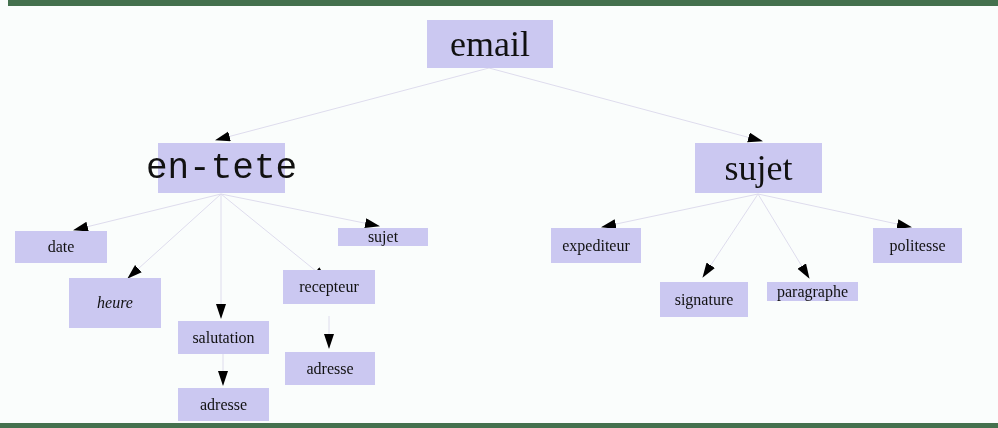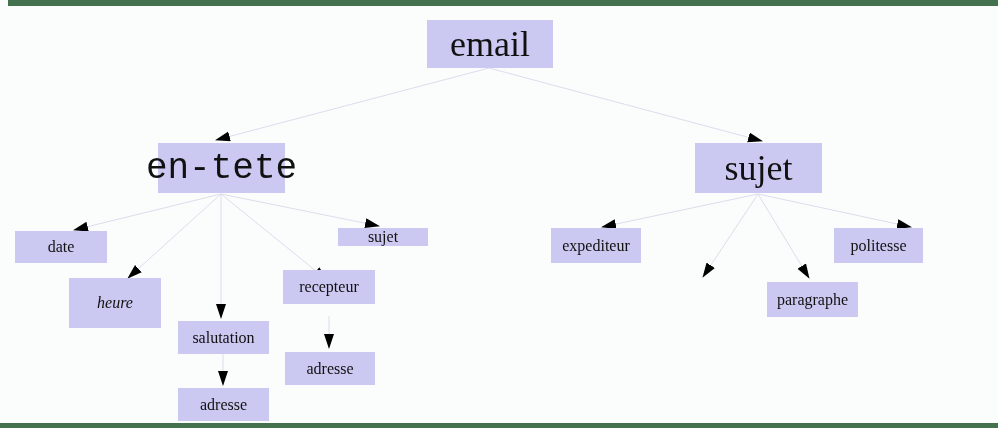--- a/index.html
+++ b/index.html
@@ -57,17 +57,18 @@
     <div class="node large" style="left: 158px; top: 143px; width: 127px; height: 50px; font-family: Liberation Mono, monospace;">en-tete</div>
     <div class="node large" style="left: 695px; top: 143px; width: 127px; height: 50px;">sujet</div>
     <div class="node small" style="left: 15px; top: 231px; width: 92px; height: 32px;">date</div>
     <div class="node small" style="left: 69px; top: 278px; width: 92px; height: 50px; font-style: italic;">heure</div>
     <div class="node small" style="left: 178px; top: 321px; width: 91px; height: 33px;">salutation</div>
     <div class="node small" style="left: 178px; top: 388px; width: 91px; height: 33px;">adresse</div>
     <div class="node small" style="left: 283px; top: 270px; width: 92px; height: 34px;">recepteur</div>
     <div class="node small" style="left: 285px; top: 352px; width: 90px; height: 33px;">adresse</div>
     <div class="node small" style="left: 338px; top: 228px; width: 90px; height: 18px;">sujet</div>
     <div class="node small" style="left: 551px; top: 228px; width: 90px; height: 35px;">expediteur</div>
-    <div class="node small" style="left: 767px; top: 282px; width: 91px; height: 35px; text-align: center;">paragraphe</div>
-    <div class="node small" style="left: 834px; top: 228px; width: 89px; height: 35px;">politesse</div>
+    <div class="node small" style="left: 660px; top: 282px; width: 88px; height: 35px;">signature</div>
+    <div class="node small" style="left: 767px; top: 282px; width: 91px; height: 19px; text-align: center;">paragraphe</div>
+    <div class="node small" style="left: 873px; top: 228px; width: 89px; height: 35px;">politesse</div>
   </div>
 
 <div class="bar bottom"></div>
 
 </body></html>

